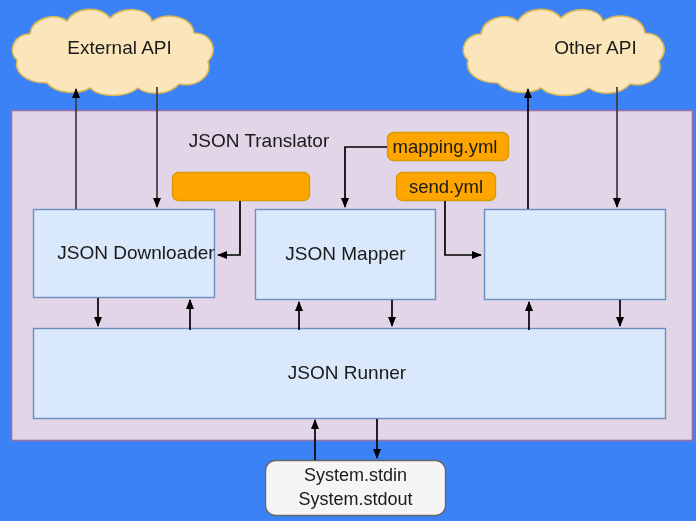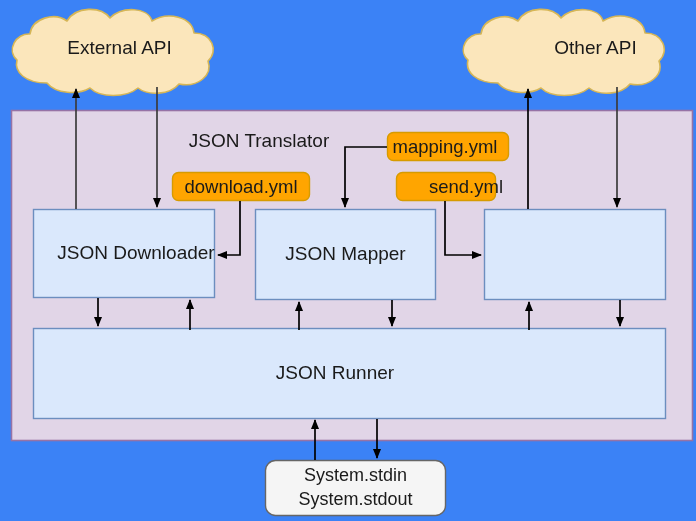--- a/index.html
+++ b/index.html
@@ -124,30 +124,29 @@
 
     <line x1="377" y1="419" x2="377" y2="458" stroke="#000000" stroke-width="1.7" marker-end="url(#arrowhead)"></line>
   </svg>
 
   <div class="node-text f20" style="left:14px; top:34px; width:211px; height:28px;">External API</div>
 
   <div class="node-text f20" style="left:465px; top:34px; width:213px; height:28px;margin-left:24px;">Other API</div>
 
   <div class="node-text f20" style="left:176px; top:128px; width:166px; height:26px;">JSON Translator</div>
 
-  <div class="node-text f19" style="left:172px; top:172px; width:138px; height:29px;">download.yml</div>
 
   <div class="node-text f19" style="left:387px; top:132px; width:116px; height:29px;">mapping.yml</div>
 
-  <div class="node-text f19" style="left:396px; top:172px; width:100px; height:29px;margin-left:20px;">send.yml</div>
+  <div class="node-text f19" style="left:396px; top:172px; width:100px; height:29px;">send.yml</div>
 
   <div class="node-text f20" style="left:33px; top:209px; width:182px; height:89px;margin-left:12px;">JSON Downloader</div>
 
   <div class="node-text f20" style="left:255px; top:209px; width:181px; height:91px;">JSON Mapper</div>
 
 
-  <div class="node-text f20" style="left:33px; top:328px; width:604px; height:91px;">JSON Runner</div>
+  <div class="node-text f20" style="left:33px; top:328px; width:604px; height:91px;padding-left:12px;">JSON Runner</div>
 
   <div class="node-text f18" style="left:265px; top:464px; width:181px; height:24px;text-align:right;">System.stdin</div>
 
   <div class="node-text f18" style="left:265px; top:488px; width:181px; height:24px;">System.stdout</div>
 
 </div>
 
 </body></html>

